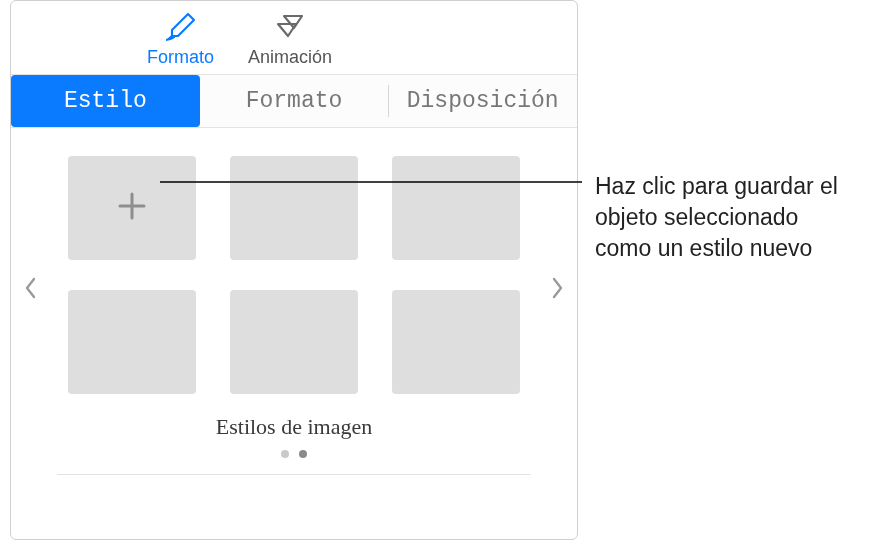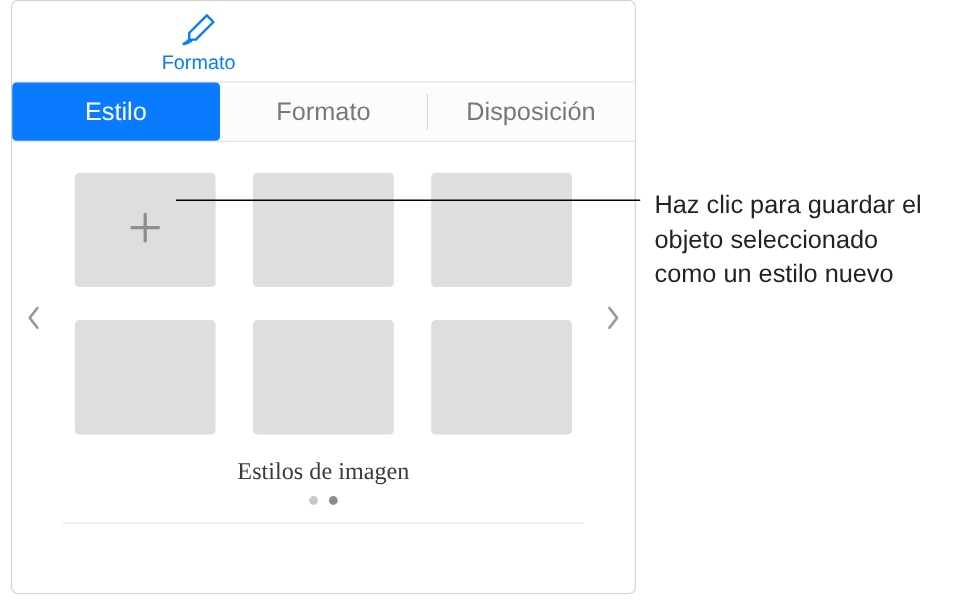--- a/index.html
+++ b/index.html
@@ -63,20 +63,21 @@
       background: #fcfcfc;
     }
     .segmented .seg {
       flex: 1;
       text-align: center;
       padding: 13px 0;
       font-size: 23px;
       color: #777;
       cursor: pointer;
       position: relative;
+      font-family: Liberation Mono, monospace;
     }
     .segmented .seg + .seg::before {
       content: "";
       position: absolute;
       left: 0;
       top: 10px;
       bottom: 10px;
       width: 1px;
       background: #d6d6d6;
     }
@@ -170,20 +171,29 @@
 
   <div class="toolbar">
     <div class="toolbar-item first active">
       <span class="toolbar-icon">
         <svg viewBox="0 0 40 36" fill="none">
           <path d="M27 4 L33 10 L17 26 L11 26 L11 20 Z" stroke="#0a7bff" stroke-width="2.2" stroke-linejoin="round"></path>
           <path d="M11 26 C9 28 7 30 5 30 C7 30 10 29 13 27" stroke="#0a7bff" stroke-width="2.2" stroke-linecap="round"></path>
         </svg>
       </span>
       <span class="toolbar-label">Formato</span>
+    </div>
+    <div class="toolbar-item">
+      <span class="toolbar-icon">
+        <svg viewBox="0 0 40 36" fill="none">
+          <path d="M14 6 L32 6 L24 18 Z" stroke="#6a6a6a" stroke-width="2.2" stroke-linejoin="round"></path>
+          <path d="M8 14 L26 14 L18 26 Z" stroke="#6a6a6a" stroke-width="2.2" stroke-linejoin="round"></path>
+        </svg>
+      </span>
+      <span class="toolbar-label">Animación</span>
     </div>
   </div>
 
   <div class="segmented">
     <div class="seg active">Estilo</div>
     <div class="seg">Formato</div>
     <div class="seg">Disposición</div>
   </div>
 
   <div class="styles-area">

